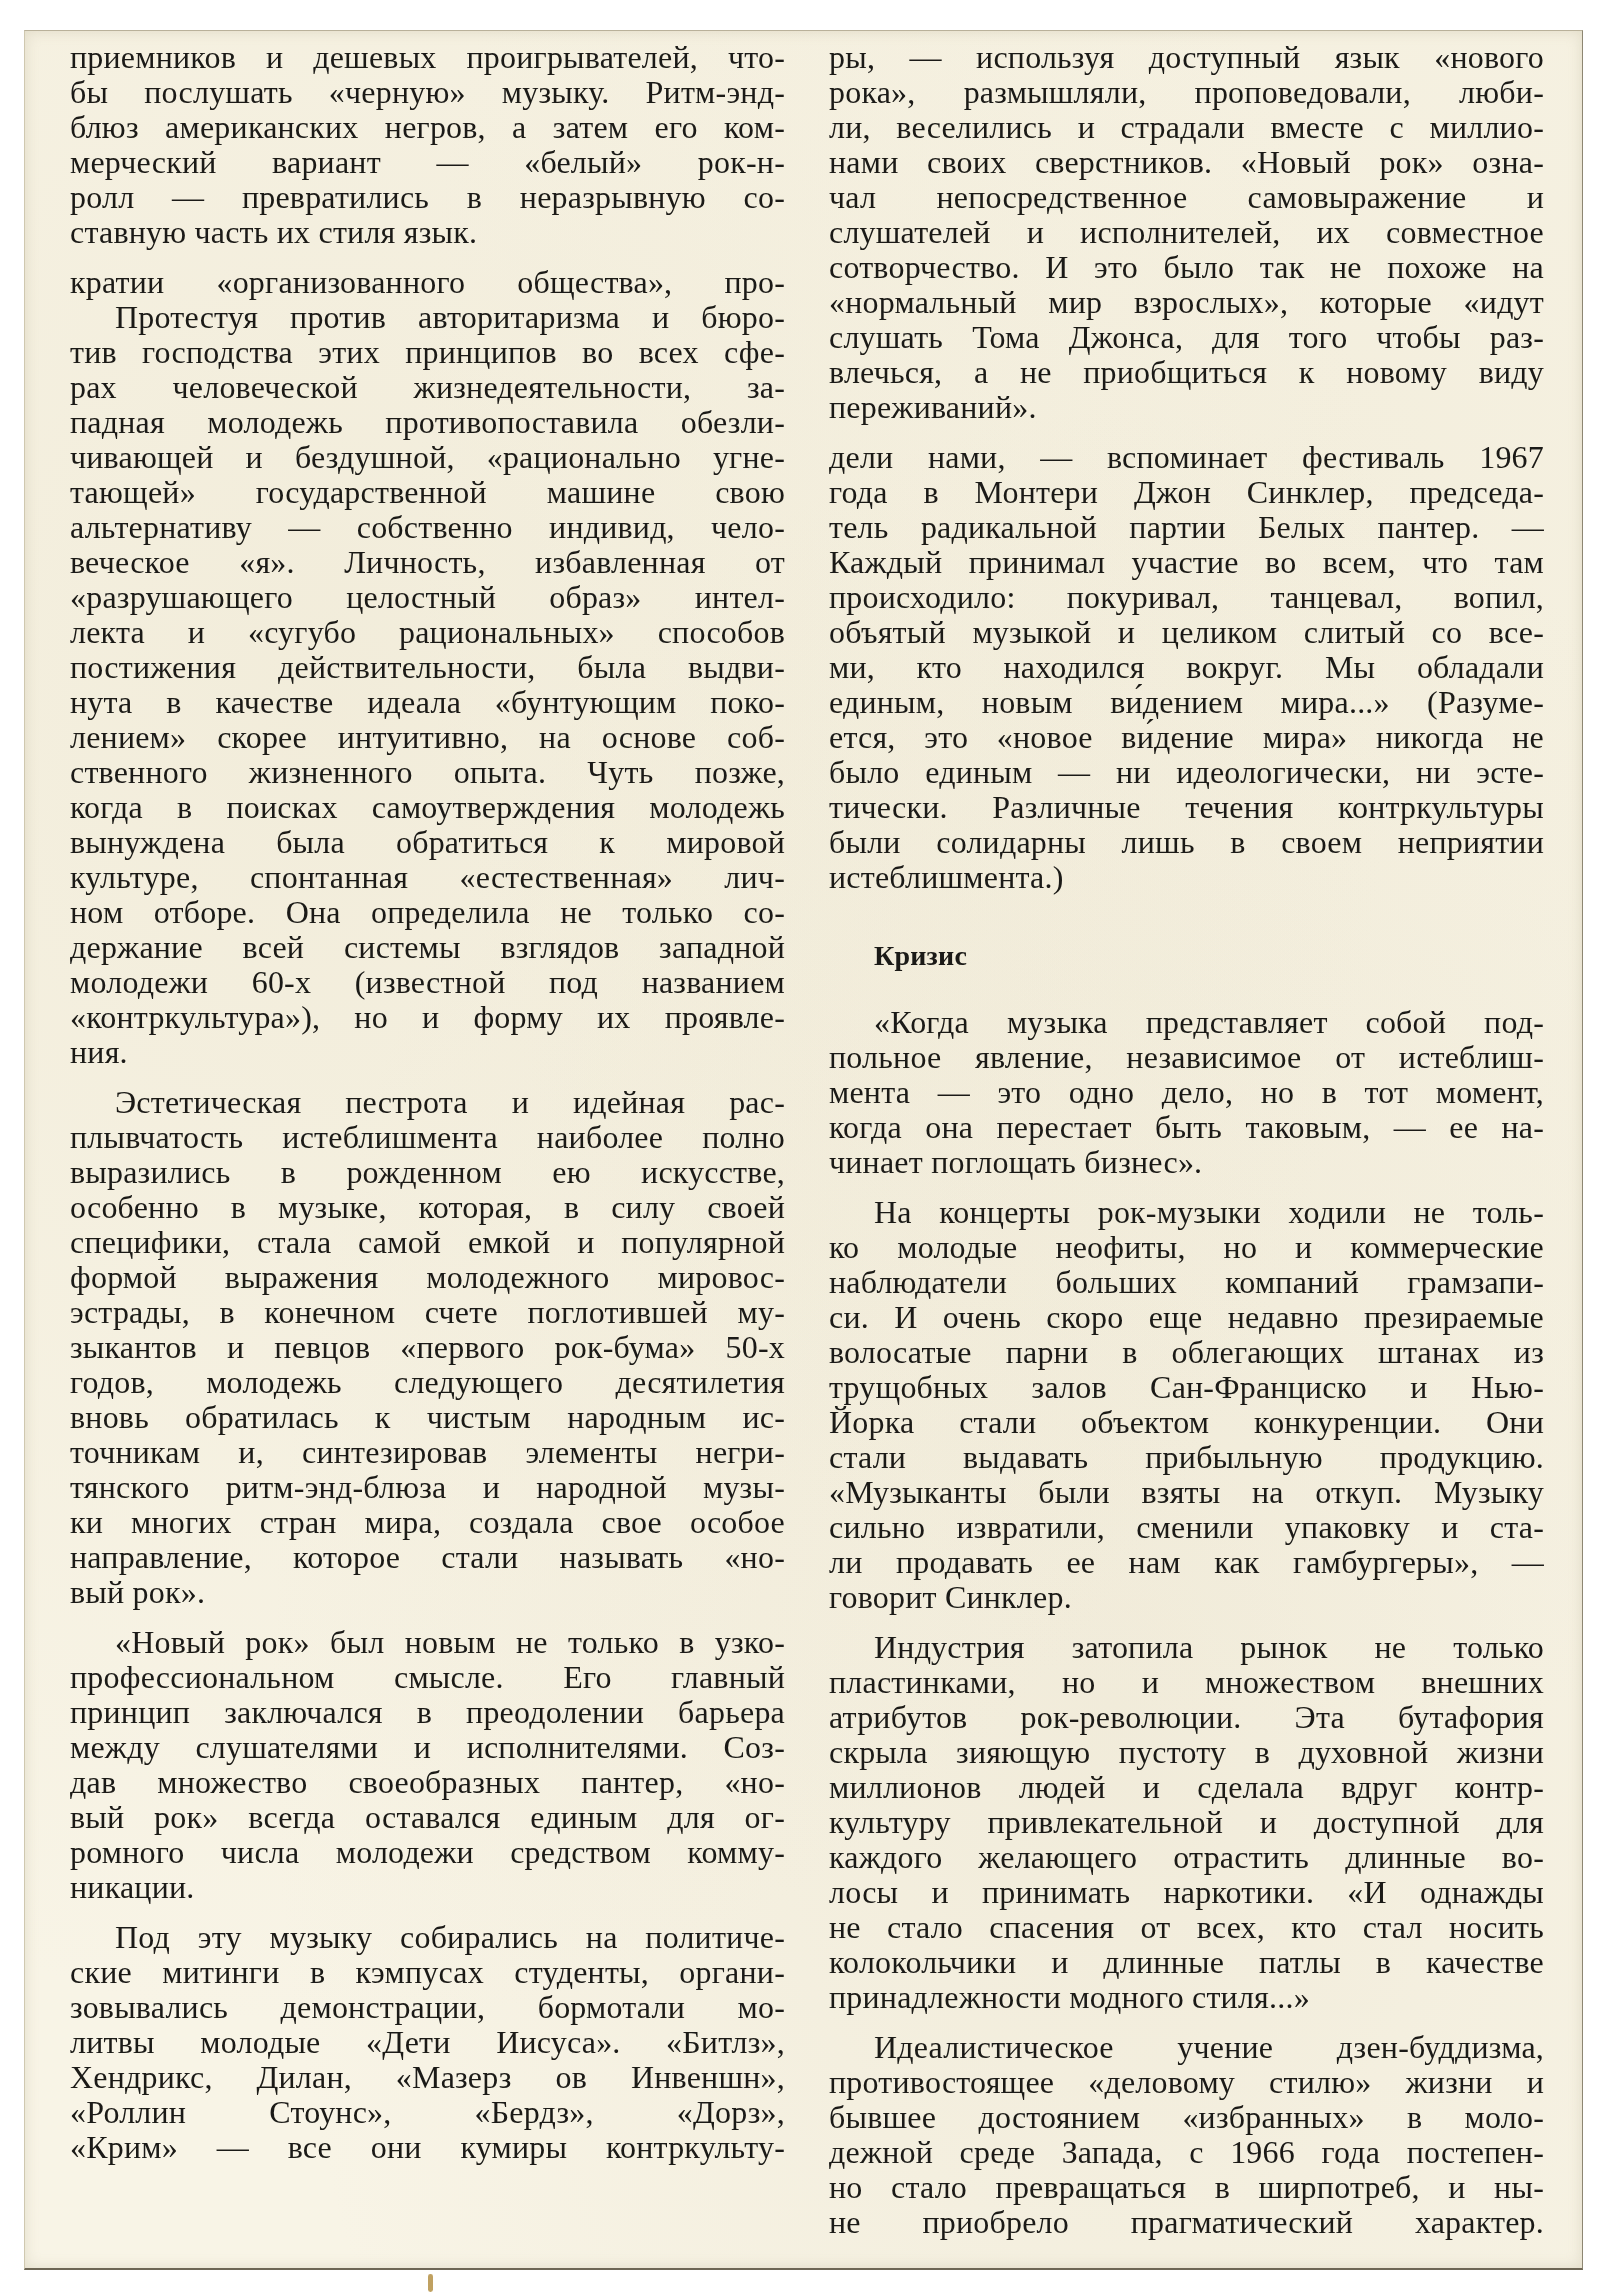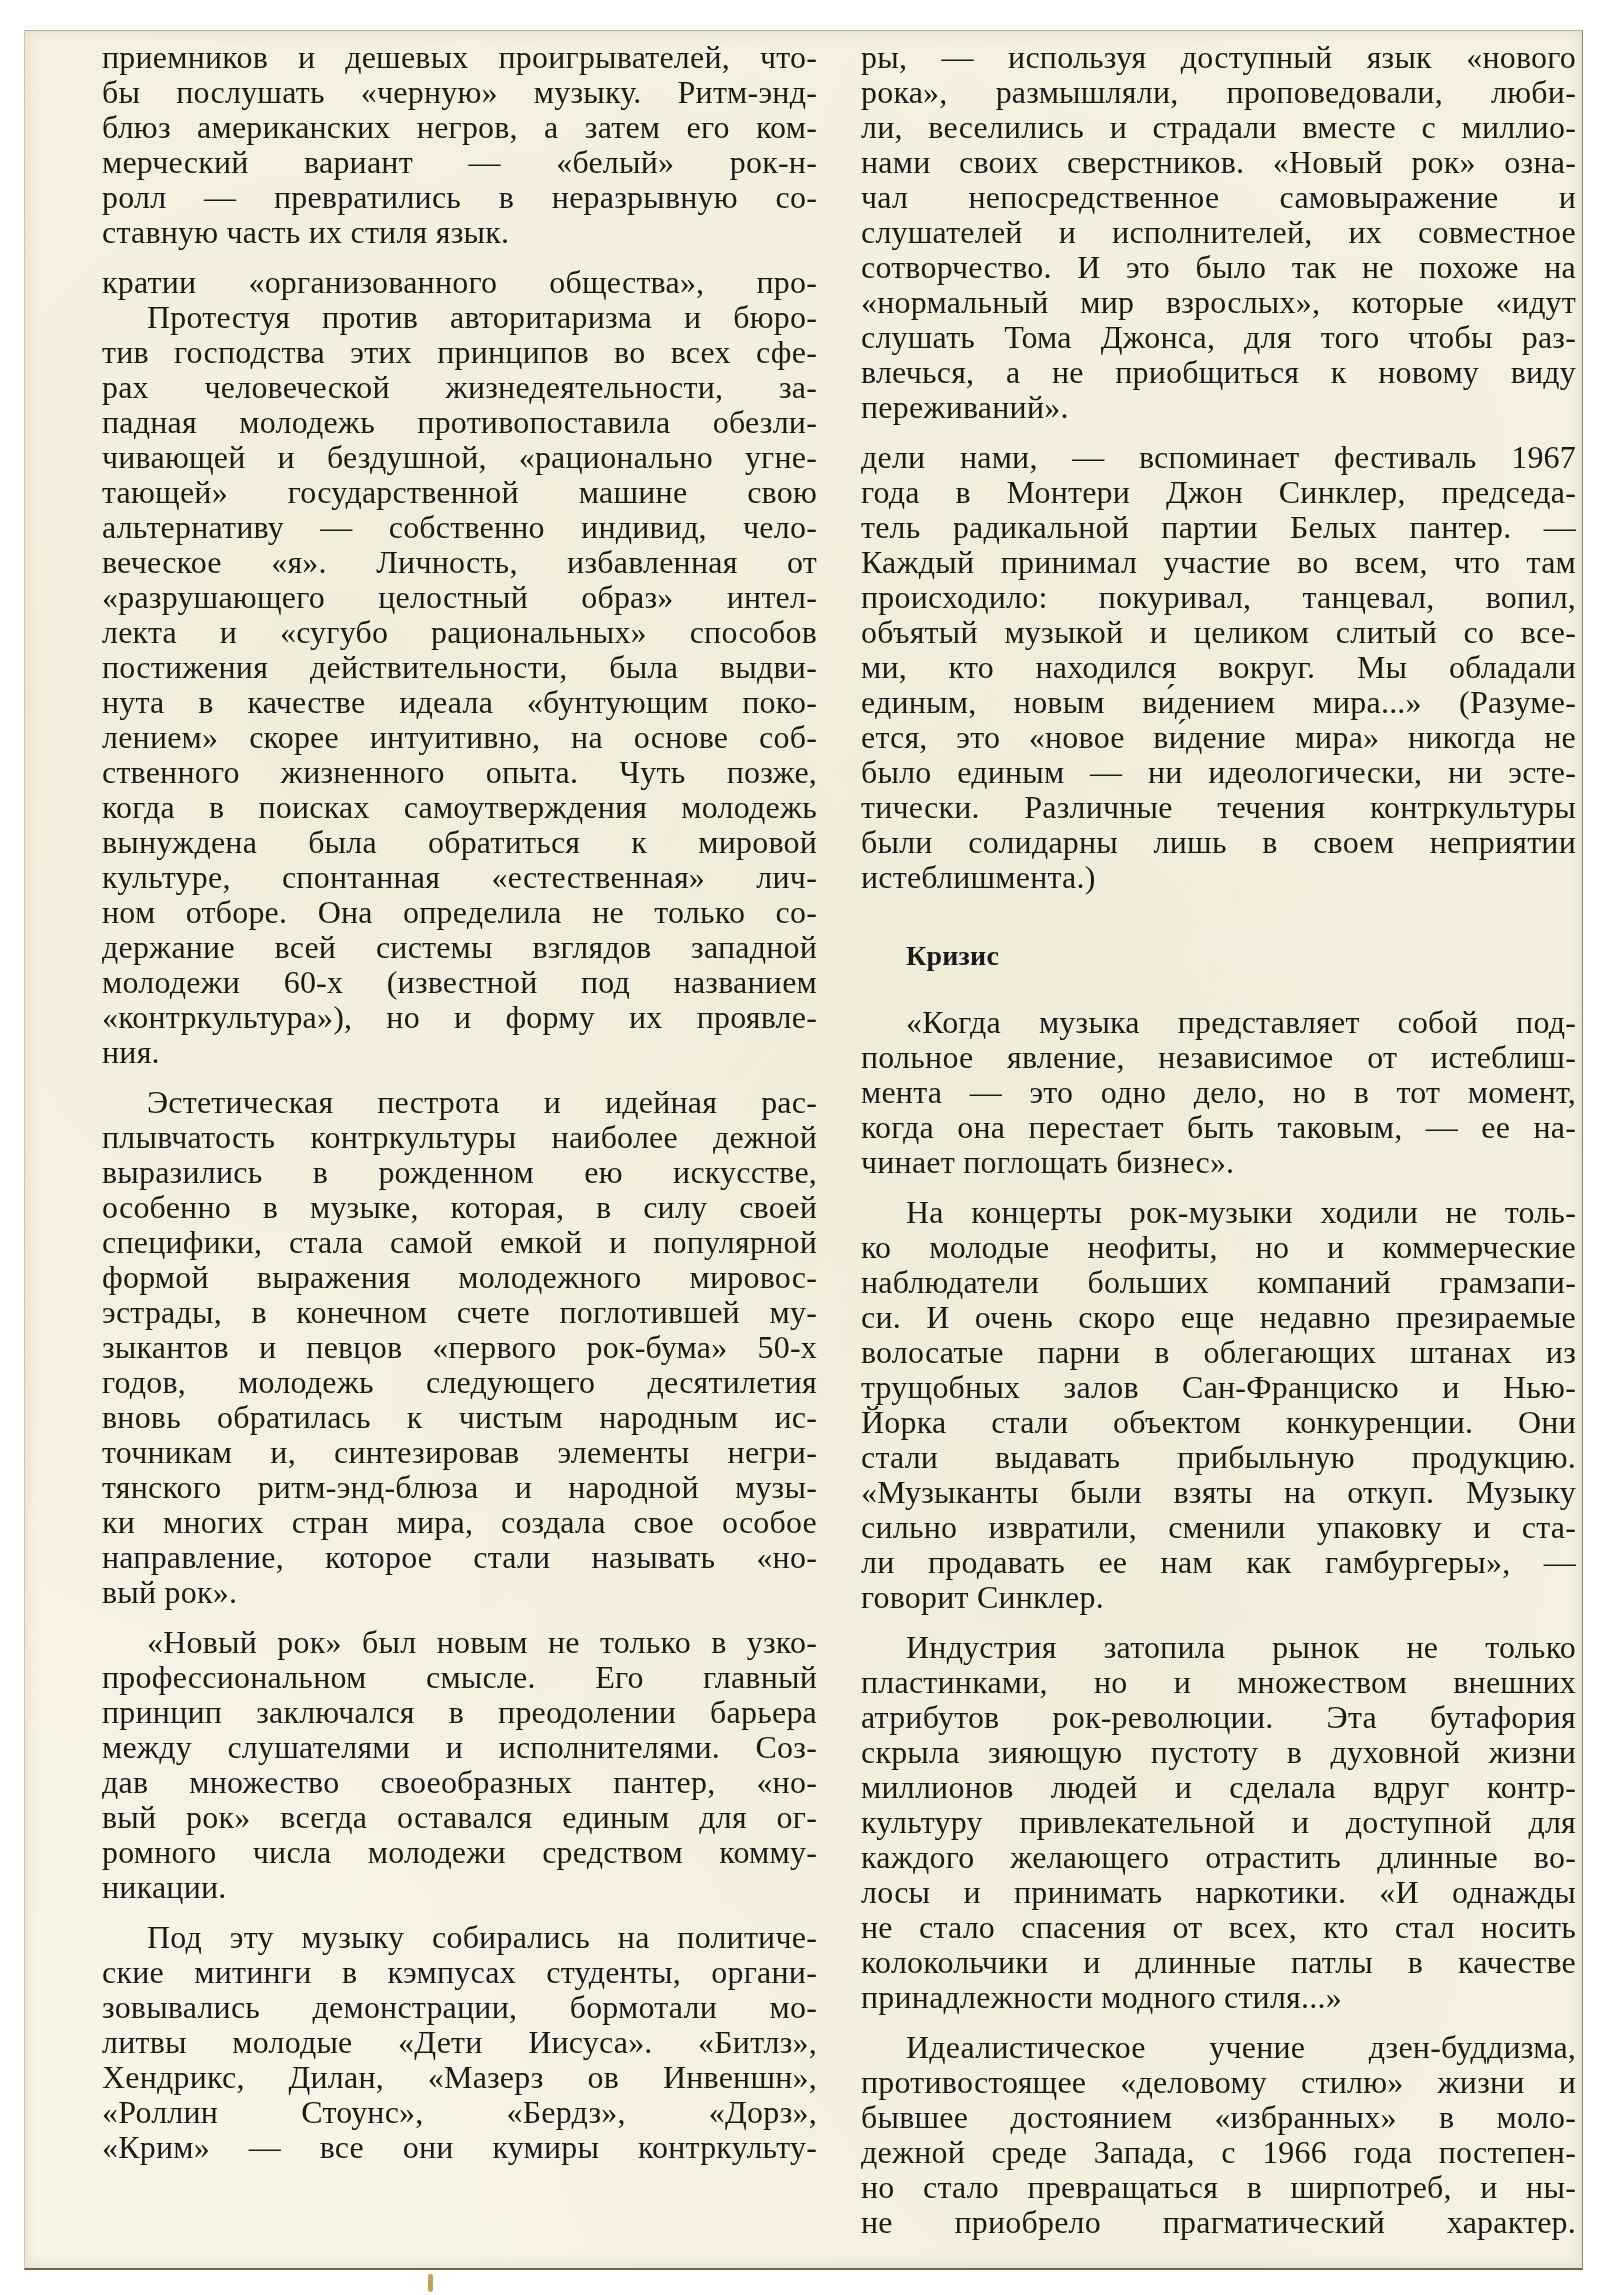--- a/index.html
+++ b/index.html
@@ -19,21 +19,20 @@
     border-left: 1.6px solid #cfc8b0;
     border-right: 1.6px solid #8d8672;
     box-shadow: inset 0 0 14.3px rgba(160,150,120,0.25);
   }
   .column {
     position: absolute; top: 40px;
     color: #1b1a17;
     font-size: 32px;
     line-height: 35px;
     letter-spacing: 0.2px;
-    margin-left: 32px;
   }
   .col-left { left: 70px; width: 715px; }
   .col-right { left: 829px; width: 715px; }
   .para { margin: 0 0 15px 0; }
   .line {
     display: block;
     white-space: nowrap;
     text-align: justify;
     text-align-last: justify;
     height: 35px;
@@ -90,21 +89,21 @@
       <span class="line">вынуждена была обратиться к мировой</span>
       <span class="line">культуре, спонтанная «естественная» лич-</span>
       <span class="line">ном отборе. Она определила не только со-</span>
       <span class="line">держание всей системы взглядов западной</span>
       <span class="line">молодежи 60-х (известной под названием</span>
       <span class="line">«контркультура»), но и форму их проявле-</span>
       <span class="line last">ния.</span>
     </div>
     <div class="para">
       <span class="line indent">Эстетическая пестрота и идейная рас-</span>
-      <span class="line">плывчатость контркультуры наиболее дежной</span>
+      <span class="line">плывчатость истеблишмента наиболее полно</span>
       <span class="line">выразились в рожденном ею искусстве,</span>
       <span class="line">особенно в музыке, которая, в силу своей</span>
       <span class="line">специфики, стала самой емкой и популярной</span>
       <span class="line">формой выражения молодежного мировос-</span>
       <span class="line">эстрады, в конечном счете поглотившей му-</span>
       <span class="line">зыкантов и певцов «первого рок-бума» 50-х</span>
       <span class="line">годов, молодежь следующего десятилетия</span>
       <span class="line">вновь обратилась к чистым народным ис-</span>
       <span class="line">точникам и, синтезировав элементы негри-</span>
       <span class="line">тянского ритм-энд-блюза и народной музы-</span>

